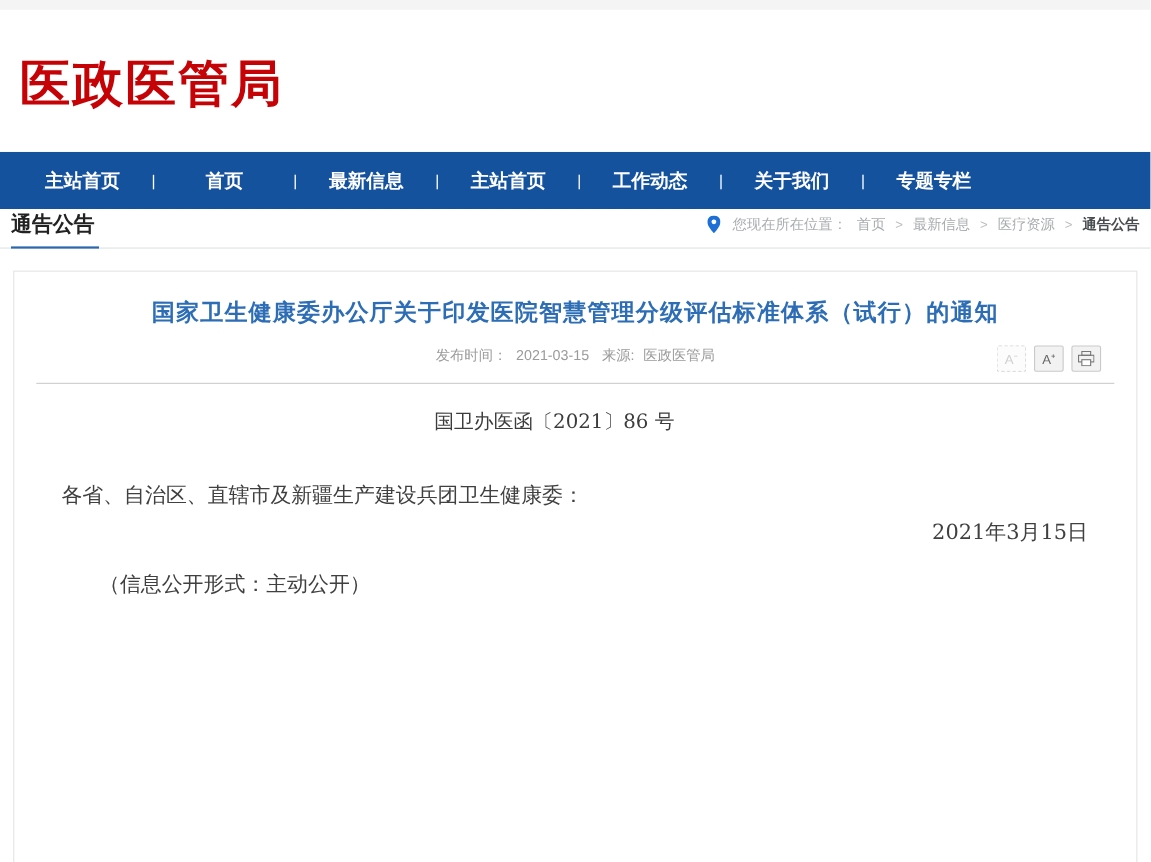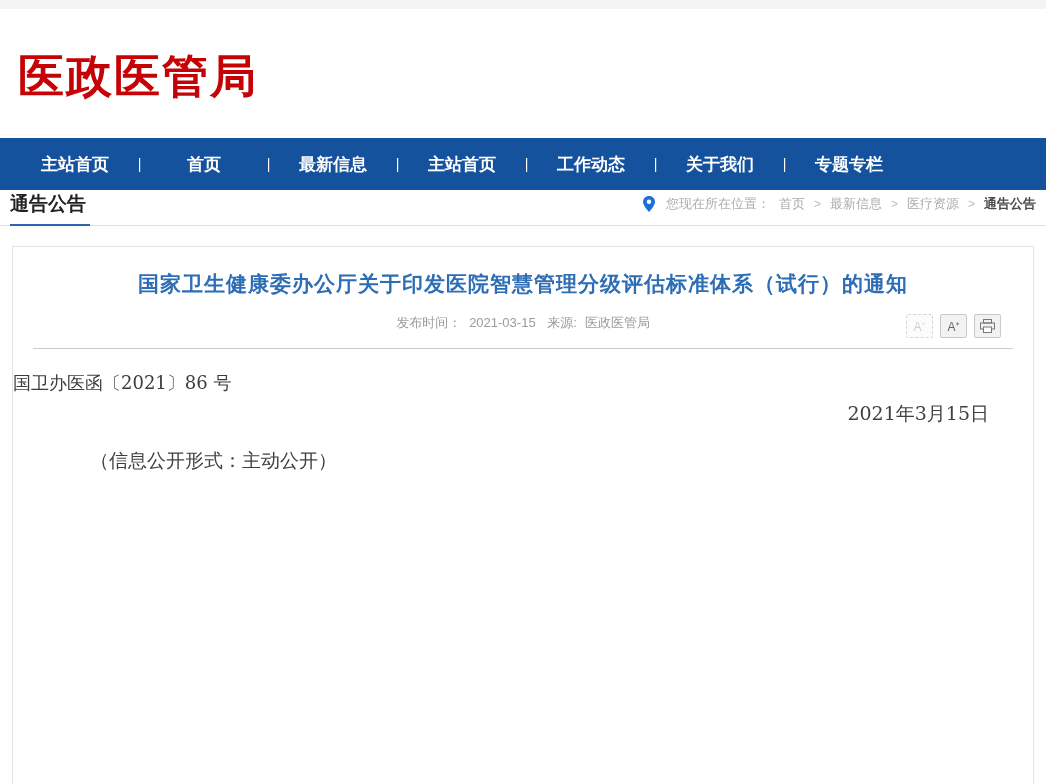--- a/index.html
+++ b/index.html
@@ -40,21 +40,21 @@
   .meta-row { margin-top:16px; text-align:center; font-size:13px; color:#9b9b9b; }
   .meta-row span { margin:0 4px; }
   .tools { position:absolute; right:32px; top:67px; display:flex; gap:7px; }
   .tool-btn { width:27px; height:24px; font-size:12px; color:#666; background:#f2f2f2;
     border:1px solid #c9c9c9; border-radius:2px; cursor:pointer; display:flex;
     align-items:center; justify-content:center; font-family:"Liberation Sans", sans-serif; }
   .tool-btn.disabled { border:1px dashed #d4d4d4; background:#fcfcfc; color:#cfcfcf; }
   .rule { border:none; border-top:1px solid #ccc; margin:16px 20px 0 20px; }
 
   
-  .doc-number { margin:22px 38px 0 0; text-align:left; font-size:18px; color:#3c3c3c;
+  .doc-number { margin:22px 38px 0 0; text-align:center; font-size:18px; color:#3c3c3c;
     font-family:"DejaVu Serif", serif; }
   .doc-text { font-family:"DejaVu Serif", serif; font-size:19px; color:#404040;
     line-height:31px; }
   .salutation { margin:40px 25px 0 20px; text-indent:1.2em; }
   .body-para { margin:1px 25px 0 20px; text-indent:2em; text-align:justify; }
   .signer { margin:54px 30px 0 0; text-align:right; }
   .sign-date { margin:3px 44px 4px 0; text-align:right; }
   .disclosure { margin:16px 0 4px 20px; text-indent:3em; }
 
   
@@ -127,20 +127,21 @@
           <rect x="3.5" y="8" width="8" height="5.5" fill="#fff" stroke="#777"></rect>
         </svg>
       </span>
     </button>
   </div>
 
   <hr class="rule">
 
   <p class="doc-number">国卫办医函〔2021〕86 号</p>
 
+  <p class="doc-text salutation">各省、自治区、直辖市及新疆生产建设兵团卫生健康委：</p>
 
   <p class="doc-text sign-date">2021年3月15日</p>
   <p class="doc-text disclosure">（信息公开形式：主动公开）</p>
 
   <div class="watermark">
     <span style="display:inline-flex; filter:drop-shadow(1px 2px 1px rgba(160,160,160,.55));">
       <svg width="46" height="38" viewBox="0 0 46 38">
         <ellipse cx="17" cy="14" rx="14" ry="11.5" fill="#fdfdfd" stroke="#dcdcdc" stroke-width="1.4"></ellipse>
         <path d="M10 24 L7 30 L15 25 Z" fill="#fdfdfd" stroke="#dcdcdc" stroke-width="1.2"></path>
         <circle cx="12.5" cy="11.5" r="1.4" fill="#d8d8d8"></circle>

